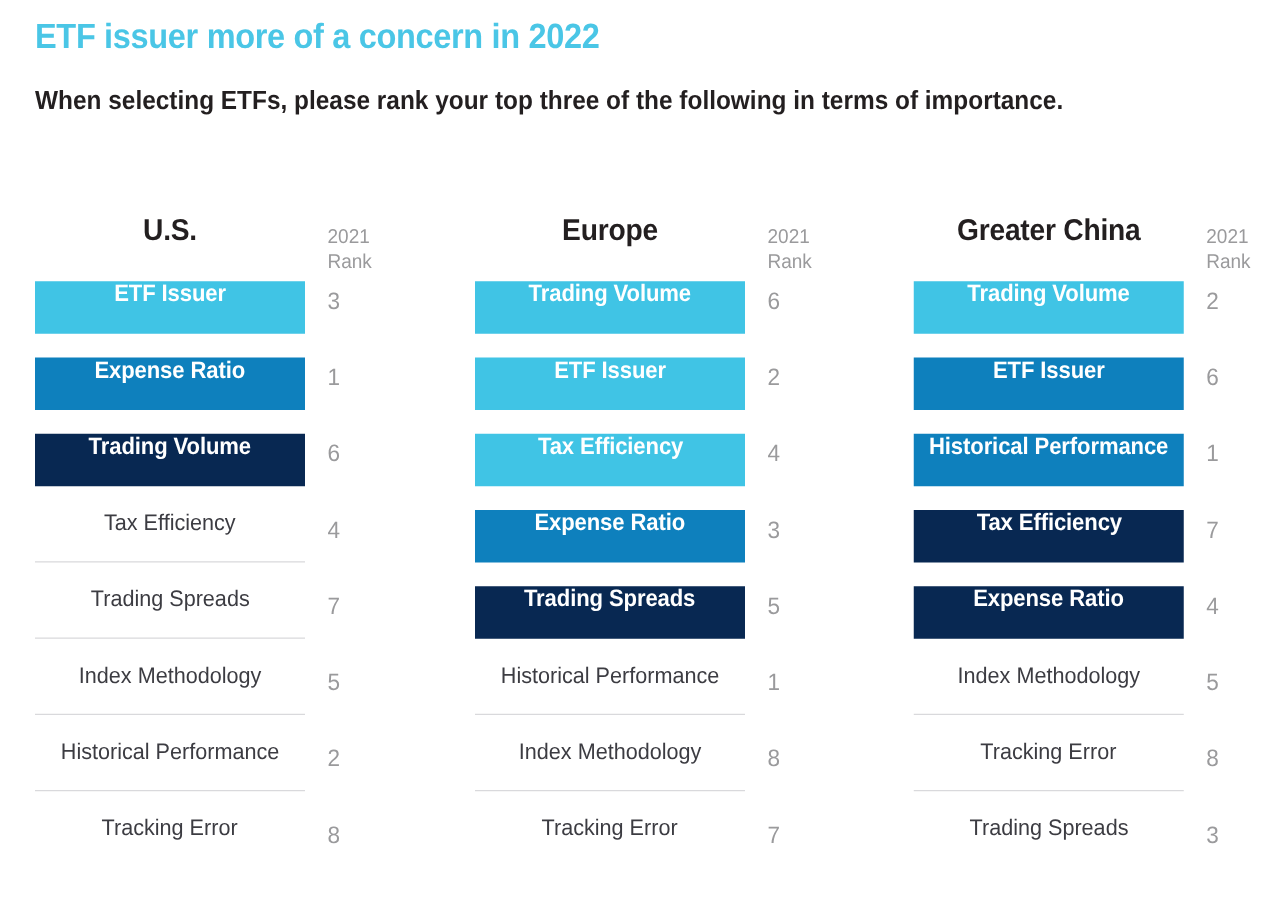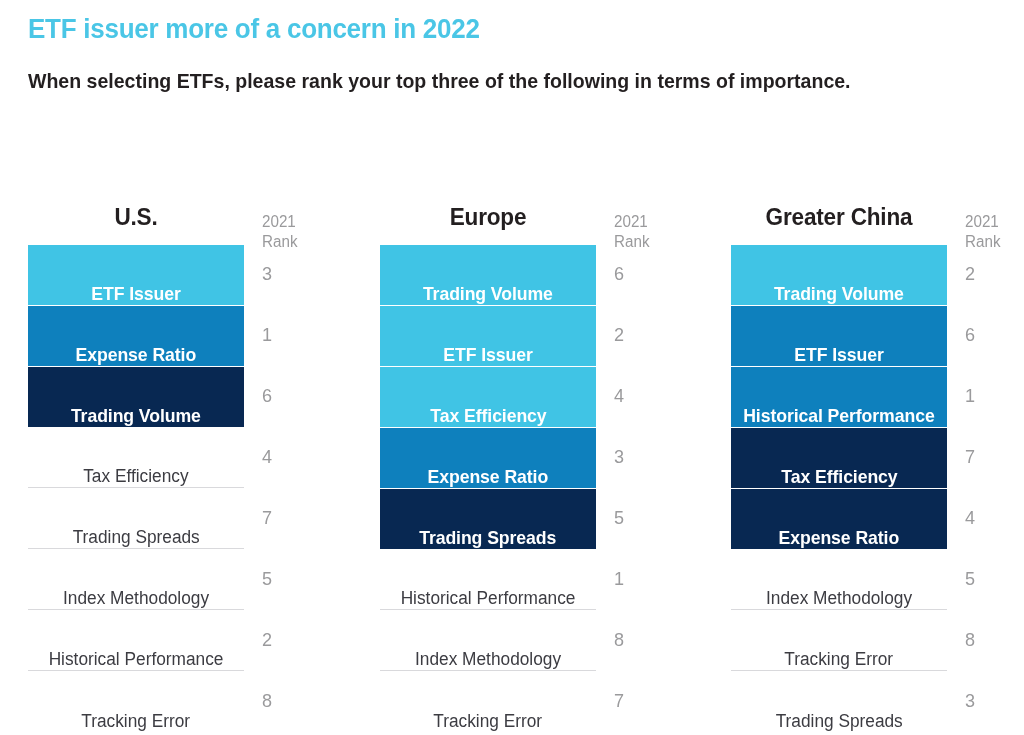--- a/index.html
+++ b/index.html
@@ -48,21 +48,20 @@
   
   #columns {
     position: absolute;
     top: 168px;
     left: 0;
     width: 1024px;
   }
   .region-column {
     position: absolute;
     top: 0;
-    margin-top: 32px;
   }
   .region-column.col-0 { left: 28px; }
   .region-column.col-1 { left: 380px; }
   .region-column.col-2 { left: 731px; }
 
   .col-body {
     position: relative;
     width: 216px;
   }
 
@@ -100,26 +99,26 @@
   }
   .row {
     position: relative;
     height: 58px;
     margin-bottom: 3px;
     box-sizing: border-box;
   }
   .row .bar {
     position: absolute;
     left: 0;
-    top: 0;
+    top: 12px;
     width: 216px;
-    height: 60px;
+    height: 42px;
     box-sizing: border-box;
     display: flex;
-    align-items: flex-end;
+    align-items: flex-start;
     justify-content: center;
   }
   .row.ranked .label {
     color: #ffffff;
     font-size: 19px;
     font-weight: bold;
     letter-spacing: -0.1px;
     transform: scaleX(0.93);
     transform-origin: center center;
     white-space: nowrap;

